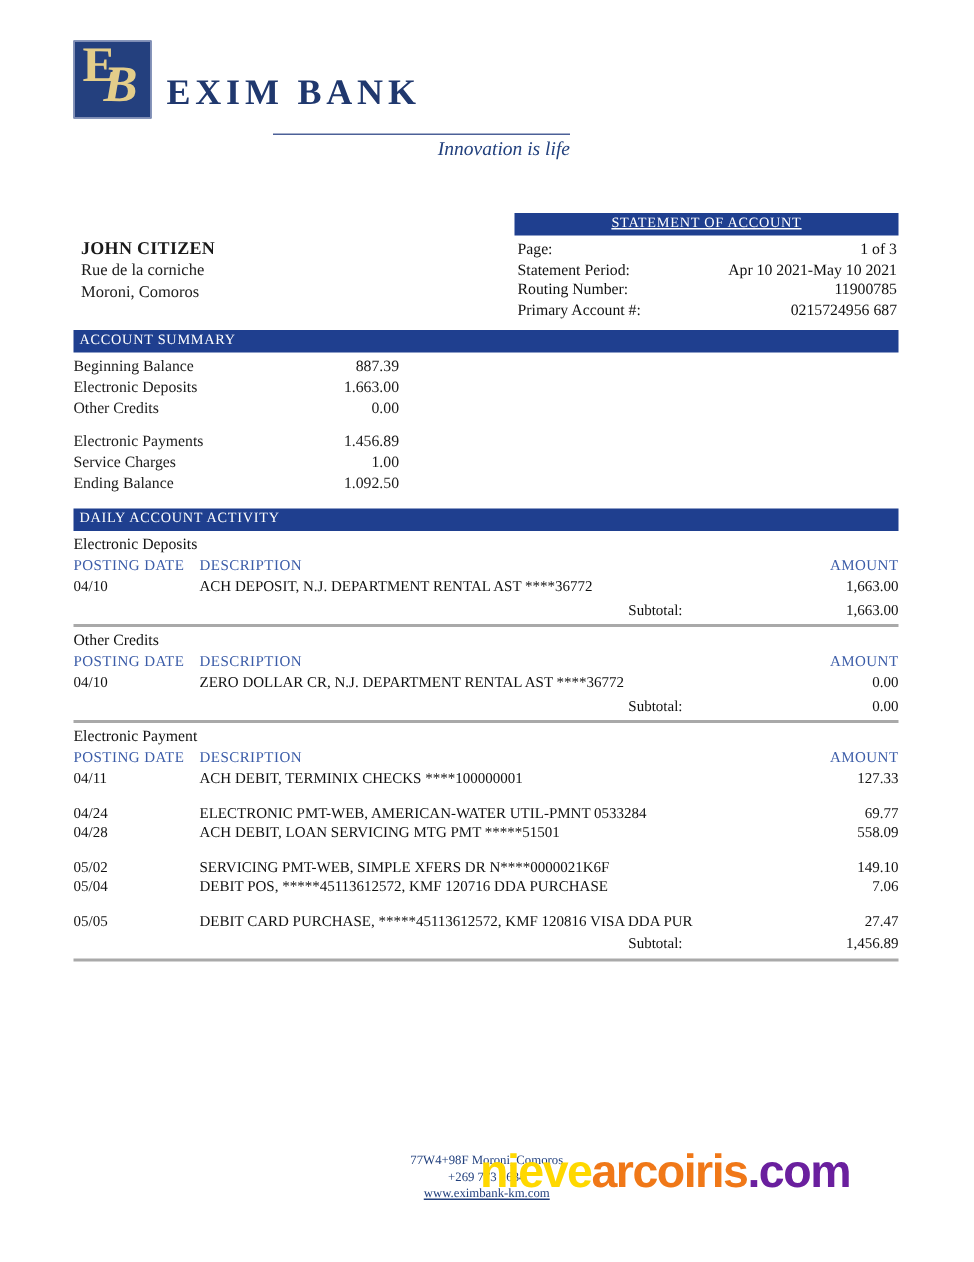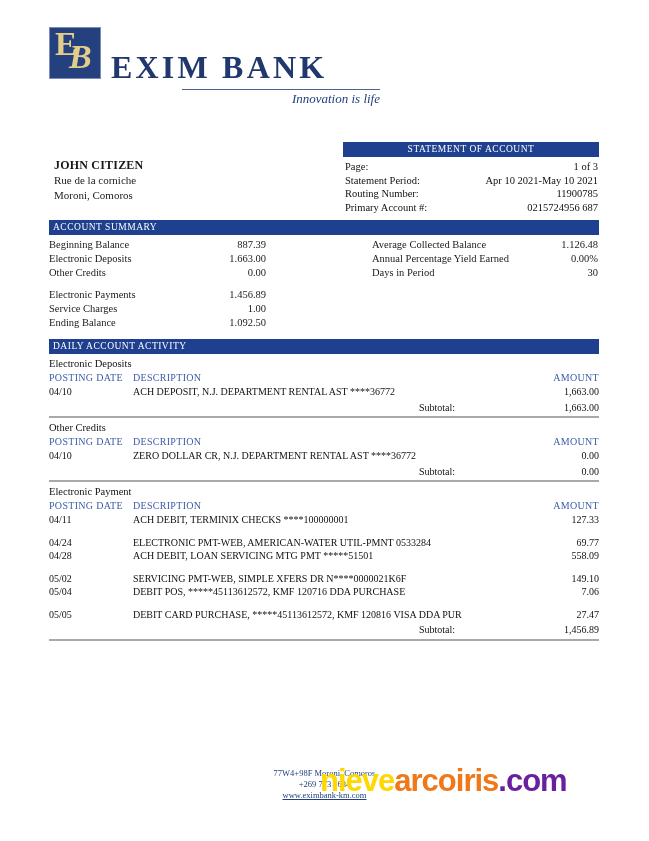--- a/index.html
+++ b/index.html
@@ -65,21 +65,21 @@
     font-size: 34px;
     font-style: italic;
     font-weight: bold;
     line-height: 34px;
   }
   .brand-name {
     position: absolute;
     left: 62px;
     top: 22px;
     font-family: "Liberation Serif", serif;
-    font-size: 32px;
+    font-size: 24px;
     font-weight: bold;
     letter-spacing: 3.2px;
     color: #20386e;
     white-space: nowrap;
   }
   .brand-rule {
     position: absolute;
     left: 133px;
     top: 62px;
     width: 198px;
@@ -110,21 +110,21 @@
     background: #1f3f8f;
     color: #ffffff;
     font-size: 9.5px;
     letter-spacing: 0.5px;
     padding: 2px 4px 2px 4px;
     height: 11px;
     line-height: 11px;
     box-sizing: content-box;
     font-family: "Liberation Serif", serif;
   }
-  .bar.center { text-align: center; }
+  .bar.center { text-align: center; text-decoration: underline; }
   .soa-rows { margin-top: 3px; }
   .soa-row {
     display: flex;
     justify-content: space-between;
     font-size: 10.5px;
     line-height: 13.5px;
     color: #111;
     padding: 0 1px 0 2px;
   }
   .soa-row .lbl { white-space: nowrap; }
@@ -316,34 +316,20 @@
           </div>
           <div class="sum-row">
             <span>Service Charges</span>
             <span>1.00</span>
           </div>
           <div class="sum-row">
             <span>Ending Balance</span>
             <span>1.092.50</span>
           </div>
         </div>
-      <div class="summary-col right">
-          <div class="sum-row">
-            <span>Average Collected Balance</span>
-            <span>1.126.48</span>
-          </div>
-          <div class="sum-row">
-            <span>Annual Percentage Yield Earned</span>
-            <span>0.00%</span>
-          </div>
-          <div class="sum-row">
-            <span>Days in Period</span>
-            <span>30</span>
-          </div>
-        </div>
     </div>
   </div>
 
   <div class="section" id="daily-activity">
     <div class="bar">DAILY ACCOUNT ACTIVITY</div>
     <div id="activity-groups">
         <div class="subsection-title">Electronic Deposits</div>
         <table class="tbl">
           <colgroup>
             <col class="c-date">

